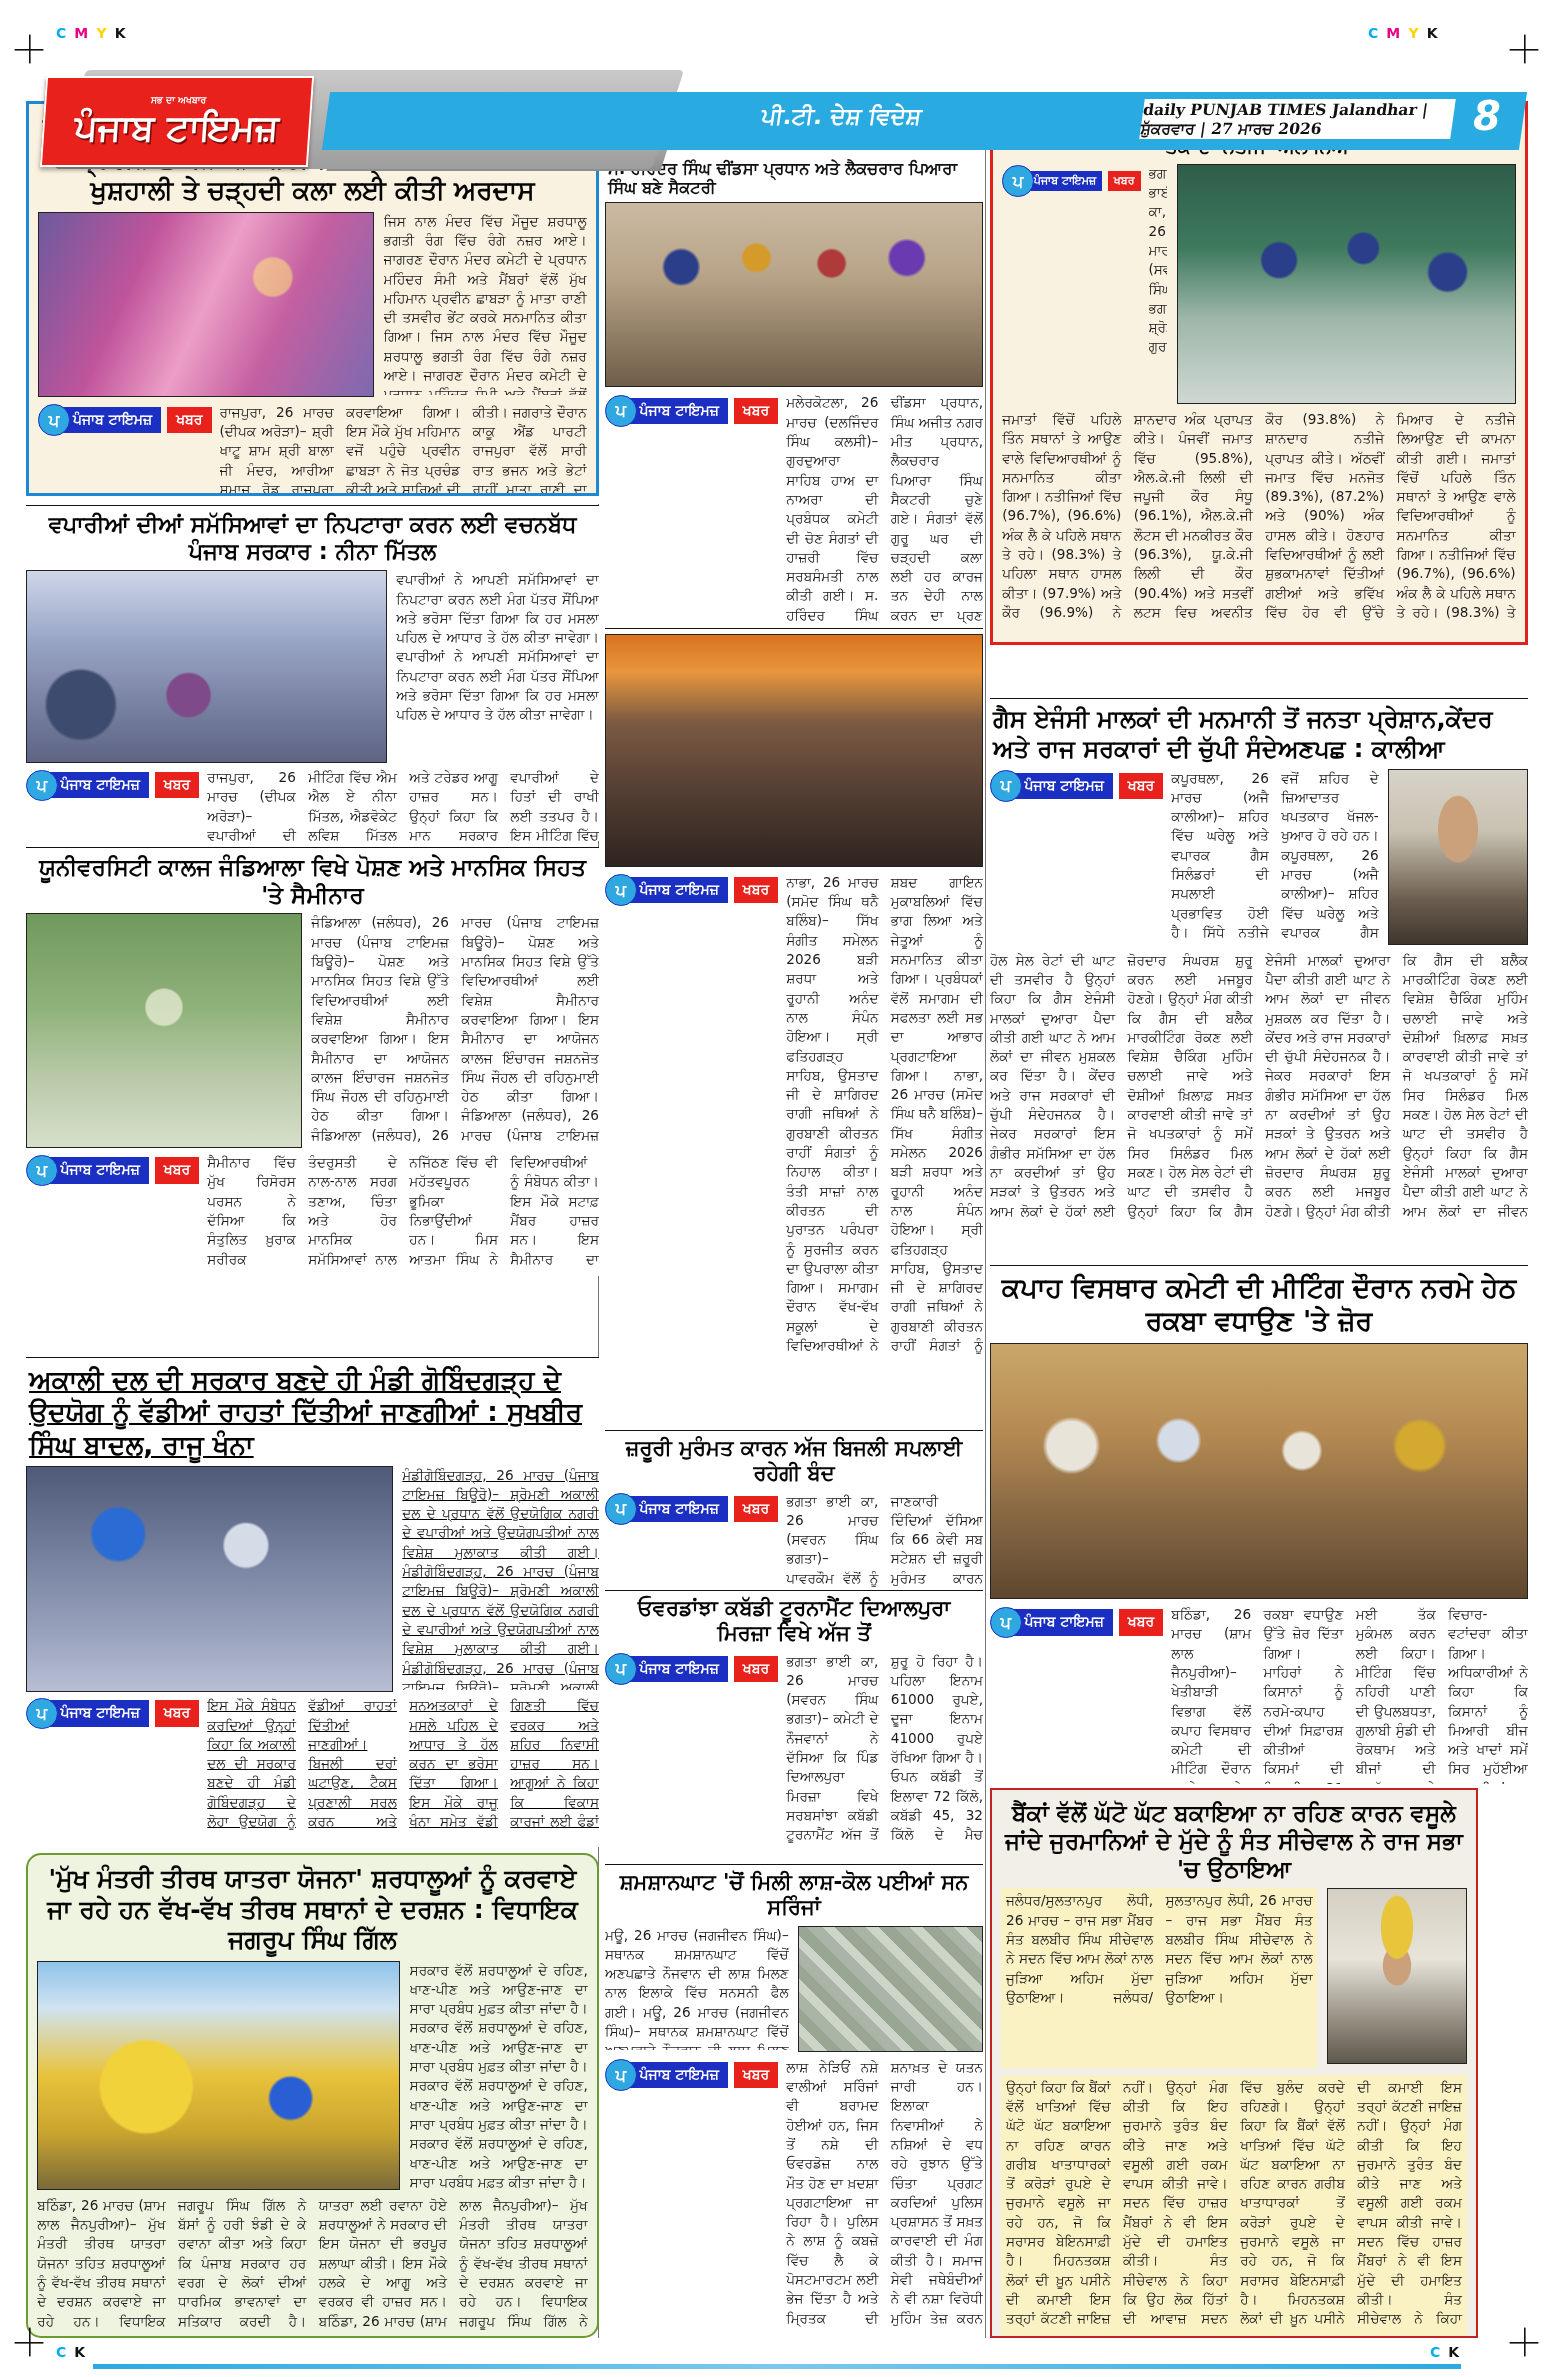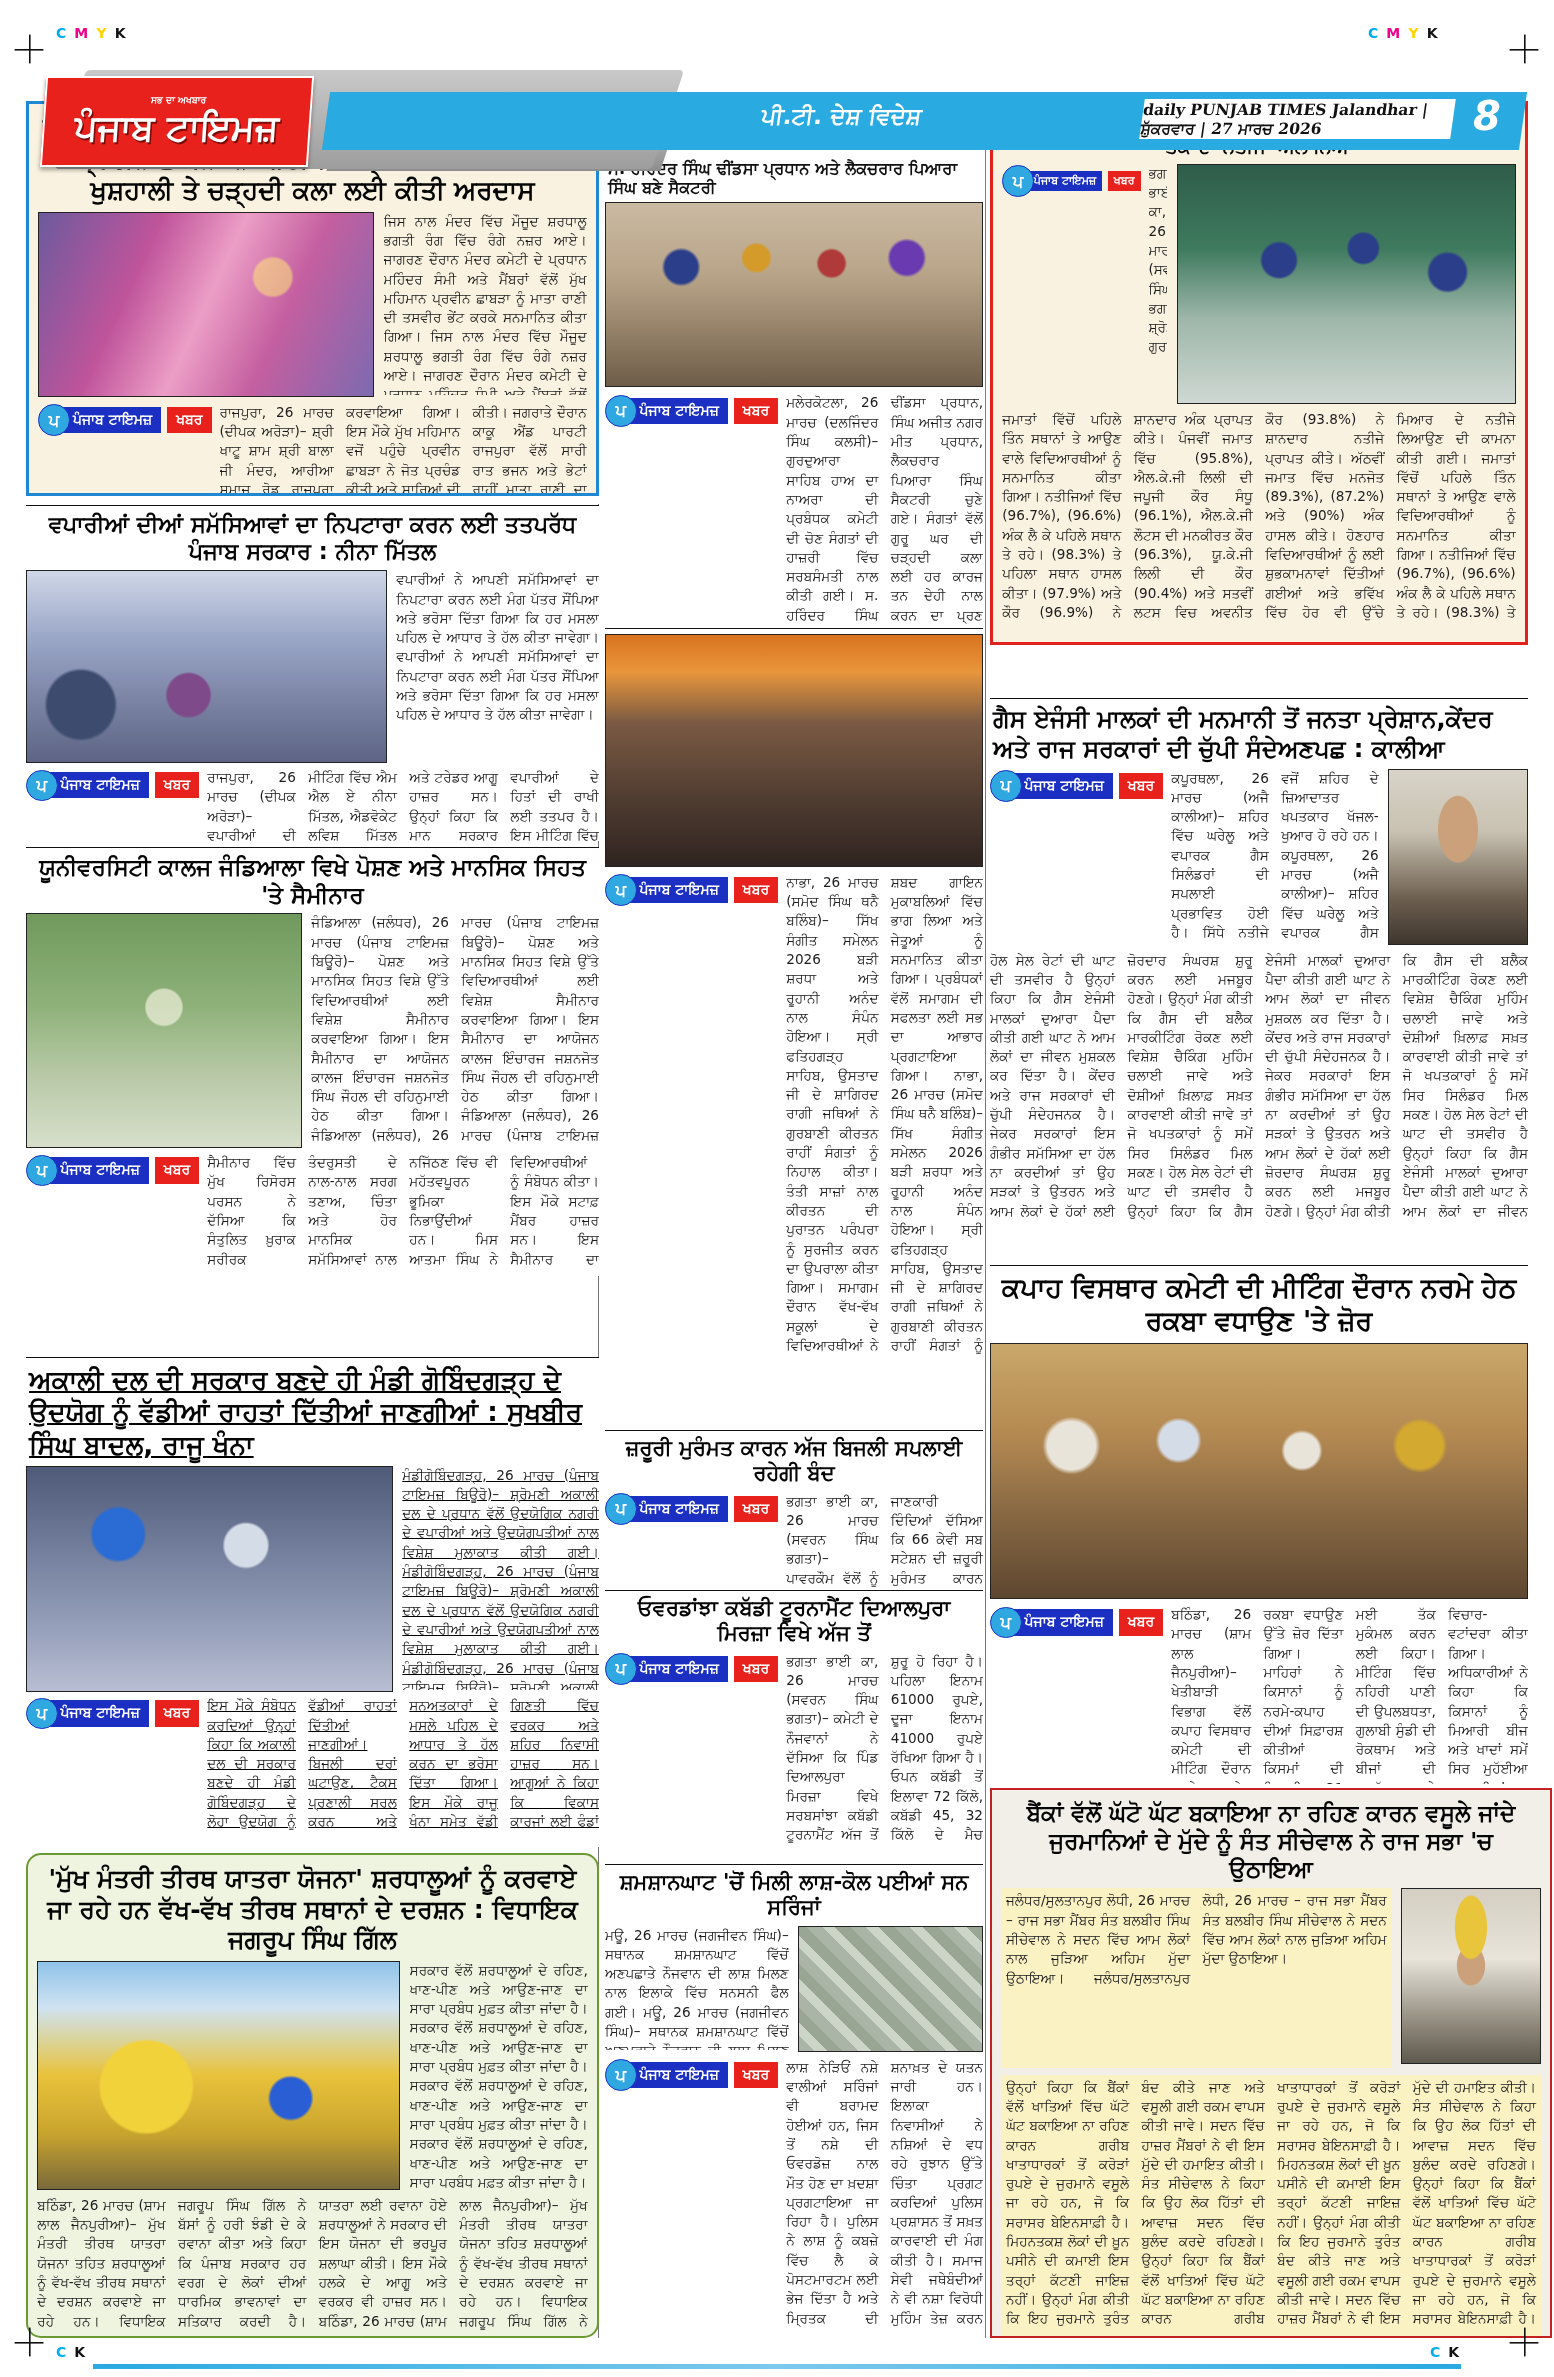--- a/index.html
+++ b/index.html
@@ -84,21 +84,21 @@
       <div class="badge">
         <div class="bcirc">ਪ</div>
         <div class="bbrand">ਪੰਜਾਬ ਟਾਇਮਜ਼</div>
         <div class="btag">ਖਬਰ</div>
       </div>
       <div class="body-txt cols3" style="height:145px;">ਰਾਜਪੁਰਾ, 26 ਮਾਰਚ (ਦੀਪਕ ਅਰੋੜਾ)– ਸ਼੍ਰੀ ਖਾਟੂ ਸ਼ਾਮ ਸ਼੍ਰੀ ਬਾਲਾ ਜੀ ਮੰਦਰ, ਆਰੀਆ ਸਮਾਜ ਰੋਡ ਰਾਜਪੁਰਾ ਵਿੱਚ ਮਾਤਾ ਰਾਣੀ ਦਾ ਭਵਿਆ ਜਗਰਾਤਾ ਕਰਵਾਇਆ ਗਿਆ। ਇਸ ਮੌਕੇ ਮੁੱਖ ਮਹਿਮਾਨ ਵਜੋਂ ਪਹੁੰਚੇ ਪ੍ਰਵੀਨ ਛਾਬੜਾ ਨੇ ਜੋਤ ਪ੍ਰਚੰਡ ਕੀਤੀ ਅਤੇ ਸਾਰਿਆਂ ਦੀ ਖੁਸ਼ਹਾਲੀ ਤੇ ਚੜ੍ਹਦੀ ਕਲਾ ਲਈ ਅਰਦਾਸ ਕੀਤੀ। ਜਗਰਾਤੇ ਦੌਰਾਨ ਕਾਕੂ ਐਂਡ ਪਾਰਟੀ ਰਾਜਪੁਰਾ ਵੱਲੋਂ ਸਾਰੀ ਰਾਤ ਭਜਨ ਅਤੇ ਭੇਟਾਂ ਰਾਹੀਂ ਮਾਤਾ ਰਾਣੀ ਦਾ ਗੁਣਗਾਨ ਕੀਤਾ ਗਿਆ, ਵਿੱਚ ਸ਼ਰਧਾਲੂ ਮੌਜੂਦ ਸਨ। ਪੰਜਾਬ ਸਟੇਟ ਇੰਡਸਟਰੀਅਲ ਦੇ ਅਹੁਦੇਦਾਰ ਵੀ ਹਾਜ਼ਰ ਸਨ। ਰਾਜਪੁਰਾ, 26 ਮਾਰਚ (ਦੀਪਕ ਅਰੋੜਾ)– ਸ਼੍ਰੀ ਖਾਟੂ ਸ਼ਾਮ ਸ਼੍ਰੀ ਬਾਲਾ ਜੀ ਮੰਦਰ, ਆਰੀਆ ਸਮਾਜ ਰੋਡ ਰਾਜਪੁਰਾ ਵਿੱਚ ਮਾਤਾ ਰਾਣੀ ਦਾ ਭਵਿਆ ਜਗਰਾਤਾ ਕਰਵਾਇਆ ਗਿਆ। ਇਸ ਮੌਕੇ ਮੁੱਖ ਮਹਿਮਾਨ ਵਜੋਂ ਪਹੁੰਚੇ ਪ੍ਰਵੀਨ ਛਾਬੜਾ ਨੇ ਜੋਤ ਪ੍ਰਚੰਡ ਕੀਤੀ ਅਤੇ ਸਾਰਿਆਂ ਦੀ ਖੁਸ਼ਹਾਲੀ ਤੇ ਚੜ੍ਹਦੀ ਕਲਾ ਲਈ ਅਰਦਾਸ ਕੀਤੀ। ਜਗਰਾਤੇ ਦੌਰਾਨ ਕਾਕੂ ਐਂਡ ਪਾਰਟੀ ਰਾਜਪੁਰਾ ਵੱਲੋਂ ਸਾਰੀ ਰਾਤ ਭਜਨ ਅਤੇ ਭੇਟਾਂ ਰਾਹੀਂ ਮਾਤਾ ਰਾਣੀ ਦਾ ਗੁਣਗਾਨ ਕੀਤਾ ਗਿਆ, ਵਿੱਚ ਸ਼ਰਧਾਲੂ ਮੌਜੂਦ ਸਨ। ਪੰਜਾਬ ਸਟੇਟ ਇੰਡਸਟਰੀਅਲ ਦੇ ਅਹੁਦੇਦਾਰ ਵੀ ਹਾਜ਼ਰ ਸਨ।</div>
     </div>
   </div>
 
   <div class="article" style="left:26px;top:505px;width:573px;height:336px;border-top:1.6px solid #111;padding-top:3.1px;">
-    <div class="hl" style="font-size:22.5px;">ਵਪਾਰੀਆਂ ਦੀਆਂ ਸਮੱਸਿਆਵਾਂ ਦਾ ਨਿਪਟਾਰਾ ਕਰਨ ਲਈ ਤਤਪਰੱਧ ਪੰਜਾਬ ਸਰਕਾਰ : ਨੀਨਾ ਮਿੱਤਲ</div>
+    <div class="hl" style="font-size:22.5px;">ਵਪਾਰੀਆਂ ਦੀਆਂ ਸਮੱਸਿਆਵਾਂ ਦਾ ਨਿਪਟਾਰਾ ਕਰਨ ਲਈ ਵਚਨਬੱਧ ਪੰਜਾਬ ਸਰਕਾਰ : ਨੀਨਾ ਮਿੱਤਲ</div>
     <div class="row">
       <div class="photo" style="width:359px;height:191px;background:radial-gradient(circle at 15% 70%, #3c4b6e 0 10%,transparent 11%),radial-gradient(circle at 45% 65%, #7e4a8a 0 9%,transparent 10%),linear-gradient(180deg,#cfd6e8 0%,#9aa7c7 35%,#7e86a8 65%,#5d6484 100%);"></div>
       <div class="body-txt" style="flex:1;height:191px;">ਵਪਾਰੀਆਂ ਨੇ ਆਪਣੀ ਸਮੱਸਿਆਵਾਂ ਦਾ ਨਿਪਟਾਰਾ ਕਰਨ ਲਈ ਮੰਗ ਪੱਤਰ ਸੌਂਪਿਆ ਅਤੇ ਭਰੋਸਾ ਦਿੱਤਾ ਗਿਆ ਕਿ ਹਰ ਮਸਲਾ ਪਹਿਲ ਦੇ ਆਧਾਰ ਤੇ ਹੱਲ ਕੀਤਾ ਜਾਵੇਗਾ। ਵਪਾਰੀਆਂ ਨੇ ਆਪਣੀ ਸਮੱਸਿਆਵਾਂ ਦਾ ਨਿਪਟਾਰਾ ਕਰਨ ਲਈ ਮੰਗ ਪੱਤਰ ਸੌਂਪਿਆ ਅਤੇ ਭਰੋਸਾ ਦਿੱਤਾ ਗਿਆ ਕਿ ਹਰ ਮਸਲਾ ਪਹਿਲ ਦੇ ਆਧਾਰ ਤੇ ਹੱਲ ਕੀਤਾ ਜਾਵੇਗਾ।</div>
     </div>
     <div style="margin-top:4.7px;overflow:hidden;height:93px;">
       <div class="badge">
         <div class="bcirc">ਪ</div>
         <div class="bbrand">ਪੰਜਾਬ ਟਾਇਮਜ਼</div>
         <div class="btag">ਖਬਰ</div>
       </div>
@@ -251,21 +251,21 @@
     <div style="margin-top:6.2px;overflow:hidden;height:208px;">
       <div class="badge">
         <div class="bcirc">ਪ</div>
         <div class="bbrand">ਪੰਜਾਬ ਟਾਇਮਜ਼</div>
         <div class="btag">ਖਬਰ</div>
       </div>
       <div class="body-txt cols4" style="height:208px;">ਬਠਿੰਡਾ, 26 ਮਾਰਚ (ਸ਼ਾਮ ਲਾਲ ਜੈਨਪੁਰੀਆ)– ਖੇਤੀਬਾੜੀ ਵਿਭਾਗ ਵੱਲੋਂ ਕਪਾਹ ਵਿਸਥਾਰ ਕਮੇਟੀ ਦੀ ਮੀਟਿੰਗ ਦੌਰਾਨ ਨਰਮੇ ਹੇਠ ਰਕਬਾ ਵਧਾਉਣ ਉੱਤੇ ਜ਼ੋਰ ਦਿੱਤਾ ਗਿਆ। ਮਾਹਿਰਾਂ ਨੇ ਕਿਸਾਨਾਂ ਨੂੰ ਨਰਮੇ-ਕਪਾਹ ਦੀਆਂ ਸਿਫ਼ਾਰਸ਼ ਕੀਤੀਆਂ ਕਿਸਮਾਂ ਦੀ ਬਿਜਾਈ 31 ਮਈ ਤੱਕ ਮੁਕੰਮਲ ਕਰਨ ਲਈ ਕਿਹਾ। ਮੀਟਿੰਗ ਵਿੱਚ ਨਹਿਰੀ ਪਾਣੀ ਦੀ ਉਪਲਬਧਤਾ, ਗੁਲਾਬੀ ਸੁੰਡੀ ਦੀ ਰੋਕਥਾਮ ਅਤੇ ਬੀਜਾਂ ਦੀ ਗੁਣਵੱਤਾ ਬਾਰੇ ਵਿਚਾਰ-ਵਟਾਂਦਰਾ ਕੀਤਾ ਗਿਆ। ਅਧਿਕਾਰੀਆਂ ਨੇ ਕਿਹਾ ਕਿ ਕਿਸਾਨਾਂ ਨੂੰ ਮਿਆਰੀ ਬੀਜ ਅਤੇ ਖਾਦਾਂ ਸਮੇਂ ਸਿਰ ਮੁਹੱਈਆ ਕਰਵਾਈਆਂ ਜਾਣਗੀਆਂ। ਹਾਜ਼ਰੀਨ ਦਾ ਧੰਨਵਾਦ ਕੀਤਾ ਗਿਆ। ਬਠਿੰਡਾ, 26 ਮਾਰਚ (ਸ਼ਾਮ ਲਾਲ ਜੈਨਪੁਰੀਆ)– ਖੇਤੀਬਾੜੀ ਵਿਭਾਗ ਵੱਲੋਂ ਕਪਾਹ ਵਿਸਥਾਰ ਕਮੇਟੀ ਦੀ ਮੀਟਿੰਗ ਦੌਰਾਨ ਨਰਮੇ ਹੇਠ ਰਕਬਾ ਵਧਾਉਣ ਉੱਤੇ ਜ਼ੋਰ ਦਿੱਤਾ ਗਿਆ। ਮਾਹਿਰਾਂ ਨੇ ਕਿਸਾਨਾਂ ਨੂੰ ਨਰਮੇ-ਕਪਾਹ ਦੀਆਂ ਸਿਫ਼ਾਰਸ਼ ਕੀਤੀਆਂ ਕਿਸਮਾਂ ਦੀ ਬਿਜਾਈ 31 ਮਈ ਤੱਕ ਮੁਕੰਮਲ ਕਰਨ ਲਈ ਕਿਹਾ। ਮੀਟਿੰਗ ਵਿੱਚ ਨਹਿਰੀ ਪਾਣੀ ਦੀ ਉਪਲਬਧਤਾ, ਗੁਲਾਬੀ ਸੁੰਡੀ ਦੀ ਰੋਕਥਾਮ ਅਤੇ ਬੀਜਾਂ ਦੀ ਗੁਣਵੱਤਾ ਬਾਰੇ ਵਿਚਾਰ-ਵਟਾਂਦਰਾ ਕੀਤਾ ਗਿਆ। ਅਧਿਕਾਰੀਆਂ ਨੇ ਕਿਹਾ ਕਿ ਕਿਸਾਨਾਂ ਨੂੰ ਮਿਆਰੀ ਬੀਜ ਅਤੇ ਖਾਦਾਂ ਸਮੇਂ ਸਿਰ ਮੁਹੱਈਆ ਕਰਵਾਈਆਂ ਜਾਣਗੀਆਂ। ਹਾਜ਼ਰੀਨ ਦਾ ਧੰਨਵਾਦ ਕੀਤਾ ਗਿਆ।</div>
     </div>
   </div>
 
-  <div class="article boxed-gray" style="left:990px;top:1788px;width:562px;height:550px;padding:7.8px 9.3px;">
+  <div class="article boxed-gray" style="left:990px;top:1788px;width:488px;height:550px;padding:7.8px 9.3px;">
     <div class="hl" style="font-size:23px;">ਬੈਂਕਾਂ ਵੱਲੋਂ ਘੱਟੋ ਘੱਟ ਬਕਾਇਆ ਨਾ ਰਹਿਣ ਕਾਰਨ ਵਸੂਲੇ ਜਾਂਦੇ ਜੁਰਮਾਨਿਆਂ ਦੇ ਮੁੱਦੇ ਨੂੰ ਸੰਤ ਸੀਚੇਵਾਲ ਨੇ ਰਾਜ ਸਭਾ 'ਚ ਉਠਾਇਆ</div>
     <div class="row" style="margin-top:4.7px;">
       <div class="body-txt cols2" style="flex:1;height:174px;background:#fbf2c4;padding:3.1px 4.7px;">ਜਲੰਧਰ/ਸੁਲਤਾਨਪੁਰ ਲੋਧੀ, 26 ਮਾਰਚ – ਰਾਜ ਸਭਾ ਮੈਂਬਰ ਸੰਤ ਬਲਬੀਰ ਸਿੰਘ ਸੀਚੇਵਾਲ ਨੇ ਸਦਨ ਵਿੱਚ ਆਮ ਲੋਕਾਂ ਨਾਲ ਜੁੜਿਆ ਅਹਿਮ ਮੁੱਦਾ ਉਠਾਇਆ। ਜਲੰਧਰ/ਸੁਲਤਾਨਪੁਰ ਲੋਧੀ, 26 ਮਾਰਚ – ਰਾਜ ਸਭਾ ਮੈਂਬਰ ਸੰਤ ਬਲਬੀਰ ਸਿੰਘ ਸੀਚੇਵਾਲ ਨੇ ਸਦਨ ਵਿੱਚ ਆਮ ਲੋਕਾਂ ਨਾਲ ਜੁੜਿਆ ਅਹਿਮ ਮੁੱਦਾ ਉਠਾਇਆ।</div>
       <div class="photo" style="width:138px;height:174px;background:radial-gradient(ellipse at 50% 22%, #e8c53a 0 16%,transparent 17%),radial-gradient(ellipse at 50% 44%, #caa17a 0 14%,transparent 15%),linear-gradient(180deg,#d4cfc2 0%,#e8e4da 40%,#8a8376 80%,#5e594e 100%);"></div>
     </div>
     <div class="body-txt cols4" style="margin-top:6.2px;height:272px;background:#fbf2c4;padding:3.1px 4.7px;box-sizing:border-box;">ਉਨ੍ਹਾਂ ਕਿਹਾ ਕਿ ਬੈਂਕਾਂ ਵੱਲੋਂ ਖਾਤਿਆਂ ਵਿੱਚ ਘੱਟੋ ਘੱਟ ਬਕਾਇਆ ਨਾ ਰਹਿਣ ਕਾਰਨ ਗਰੀਬ ਖਾਤਾਧਾਰਕਾਂ ਤੋਂ ਕਰੋੜਾਂ ਰੁਪਏ ਦੇ ਜੁਰਮਾਨੇ ਵਸੂਲੇ ਜਾ ਰਹੇ ਹਨ, ਜੋ ਕਿ ਸਰਾਸਰ ਬੇਇਨਸਾਫ਼ੀ ਹੈ। ਮਿਹਨਤਕਸ਼ ਲੋਕਾਂ ਦੀ ਖ਼ੂਨ ਪਸੀਨੇ ਦੀ ਕਮਾਈ ਇਸ ਤਰ੍ਹਾਂ ਕੱਟਣੀ ਜਾਇਜ਼ ਨਹੀਂ। ਉਨ੍ਹਾਂ ਮੰਗ ਕੀਤੀ ਕਿ ਇਹ ਜੁਰਮਾਨੇ ਤੁਰੰਤ ਬੰਦ ਕੀਤੇ ਜਾਣ ਅਤੇ ਵਸੂਲੀ ਗਈ ਰਕਮ ਵਾਪਸ ਕੀਤੀ ਜਾਵੇ। ਸਦਨ ਵਿੱਚ ਹਾਜ਼ਰ ਮੈਂਬਰਾਂ ਨੇ ਵੀ ਇਸ ਮੁੱਦੇ ਦੀ ਹਮਾਇਤ ਕੀਤੀ। ਸੰਤ ਸੀਚੇਵਾਲ ਨੇ ਕਿਹਾ ਕਿ ਉਹ ਲੋਕ ਹਿੱਤਾਂ ਦੀ ਆਵਾਜ਼ ਸਦਨ ਵਿੱਚ ਬੁਲੰਦ ਕਰਦੇ ਰਹਿਣਗੇ। ਉਨ੍ਹਾਂ ਕਿਹਾ ਕਿ ਬੈਂਕਾਂ ਵੱਲੋਂ ਖਾਤਿਆਂ ਵਿੱਚ ਘੱਟੋ ਘੱਟ ਬਕਾਇਆ ਨਾ ਰਹਿਣ ਕਾਰਨ ਗਰੀਬ ਖਾਤਾਧਾਰਕਾਂ ਤੋਂ ਕਰੋੜਾਂ ਰੁਪਏ ਦੇ ਜੁਰਮਾਨੇ ਵਸੂਲੇ ਜਾ ਰਹੇ ਹਨ, ਜੋ ਕਿ ਸਰਾਸਰ ਬੇਇਨਸਾਫ਼ੀ ਹੈ। ਮਿਹਨਤਕਸ਼ ਲੋਕਾਂ ਦੀ ਖ਼ੂਨ ਪਸੀਨੇ ਦੀ ਕਮਾਈ ਇਸ ਤਰ੍ਹਾਂ ਕੱਟਣੀ ਜਾਇਜ਼ ਨਹੀਂ। ਉਨ੍ਹਾਂ ਮੰਗ ਕੀਤੀ ਕਿ ਇਹ ਜੁਰਮਾਨੇ ਤੁਰੰਤ ਬੰਦ ਕੀਤੇ ਜਾਣ ਅਤੇ ਵਸੂਲੀ ਗਈ ਰਕਮ ਵਾਪਸ ਕੀਤੀ ਜਾਵੇ। ਸਦਨ ਵਿੱਚ ਹਾਜ਼ਰ ਮੈਂਬਰਾਂ ਨੇ ਵੀ ਇਸ ਮੁੱਦੇ ਦੀ ਹਮਾਇਤ ਕੀਤੀ। ਸੰਤ ਸੀਚੇਵਾਲ ਨੇ ਕਿਹਾ ਕਿ ਉਹ ਲੋਕ ਹਿੱਤਾਂ ਦੀ ਆਵਾਜ਼ ਸਦਨ ਵਿੱਚ ਬੁਲੰਦ ਕਰਦੇ ਰਹਿਣਗੇ। ਉਨ੍ਹਾਂ ਕਿਹਾ ਕਿ ਬੈਂਕਾਂ ਵੱਲੋਂ ਖਾਤਿਆਂ ਵਿੱਚ ਘੱਟੋ ਘੱਟ ਬਕਾਇਆ ਨਾ ਰਹਿਣ ਕਾਰਨ ਗਰੀਬ ਖਾਤਾਧਾਰਕਾਂ ਤੋਂ ਕਰੋੜਾਂ ਰੁਪਏ ਦੇ ਜੁਰਮਾਨੇ ਵਸੂਲੇ ਜਾ ਰਹੇ ਹਨ, ਜੋ ਕਿ ਸਰਾਸਰ ਬੇਇਨਸਾਫ਼ੀ ਹੈ। ਮਿਹਨਤਕਸ਼ ਲੋਕਾਂ ਦੀ ਖ਼ੂਨ ਪਸੀਨੇ ਦੀ ਕਮਾਈ ਇਸ ਤਰ੍ਹਾਂ ਕੱਟਣੀ ਜਾਇਜ਼ ਨਹੀਂ। ਉਨ੍ਹਾਂ ਮੰਗ ਕੀਤੀ ਕਿ ਇਹ ਜੁਰਮਾਨੇ ਤੁਰੰਤ ਬੰਦ ਕੀਤੇ ਜਾਣ ਅਤੇ ਵਸੂਲੀ ਗਈ ਰਕਮ ਵਾਪਸ ਕੀਤੀ ਜਾਵੇ। ਸਦਨ ਵਿੱਚ ਹਾਜ਼ਰ ਮੈਂਬਰਾਂ ਨੇ ਵੀ ਇਸ ਮੁੱਦੇ ਦੀ ਹਮਾਇਤ ਕੀਤੀ। ਸੰਤ ਸੀਚੇਵਾਲ ਨੇ ਕਿਹਾ ਕਿ ਉਹ ਲੋਕ ਹਿੱਤਾਂ ਦੀ ਆਵਾਜ਼ ਸਦਨ ਵਿੱਚ ਬੁਲੰਦ ਕਰਦੇ ਰਹਿਣਗੇ।</div>
   </div>
 
   <div class="cross abs" style="left:11px;top:2324px;transform:scale(.8);"></div>
   <div class="abs regmark" style="left:56px;top:2344px;"><span class="cyan">C</span> <span class="blk">K</span></div>

